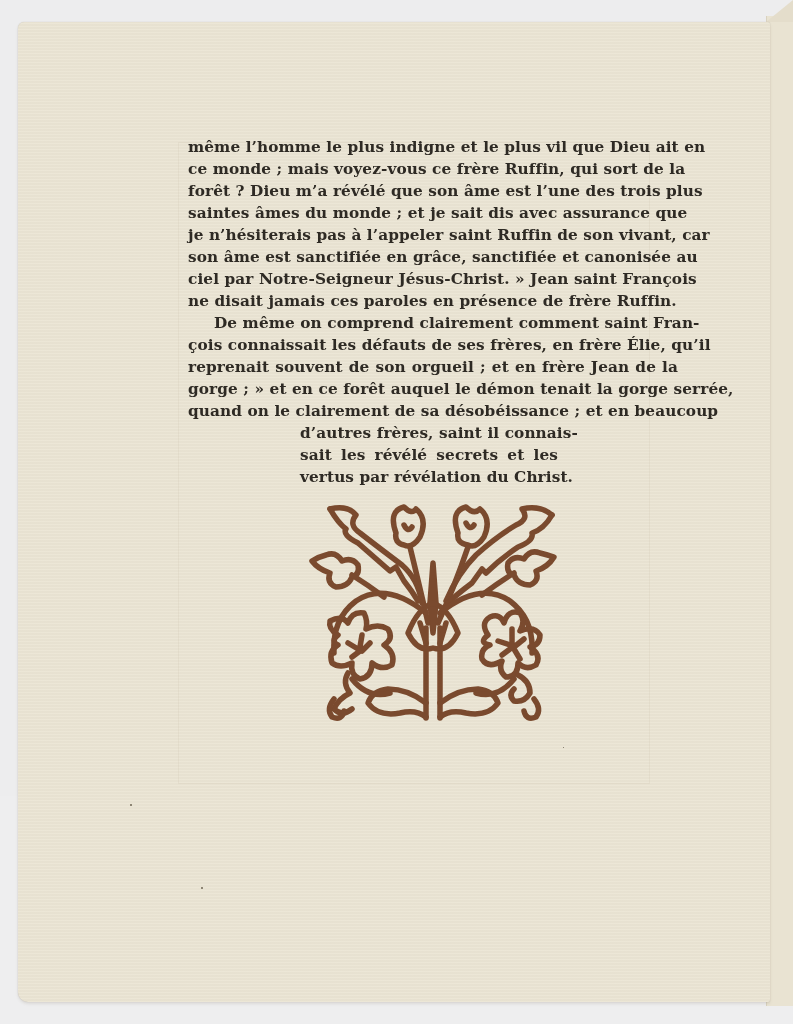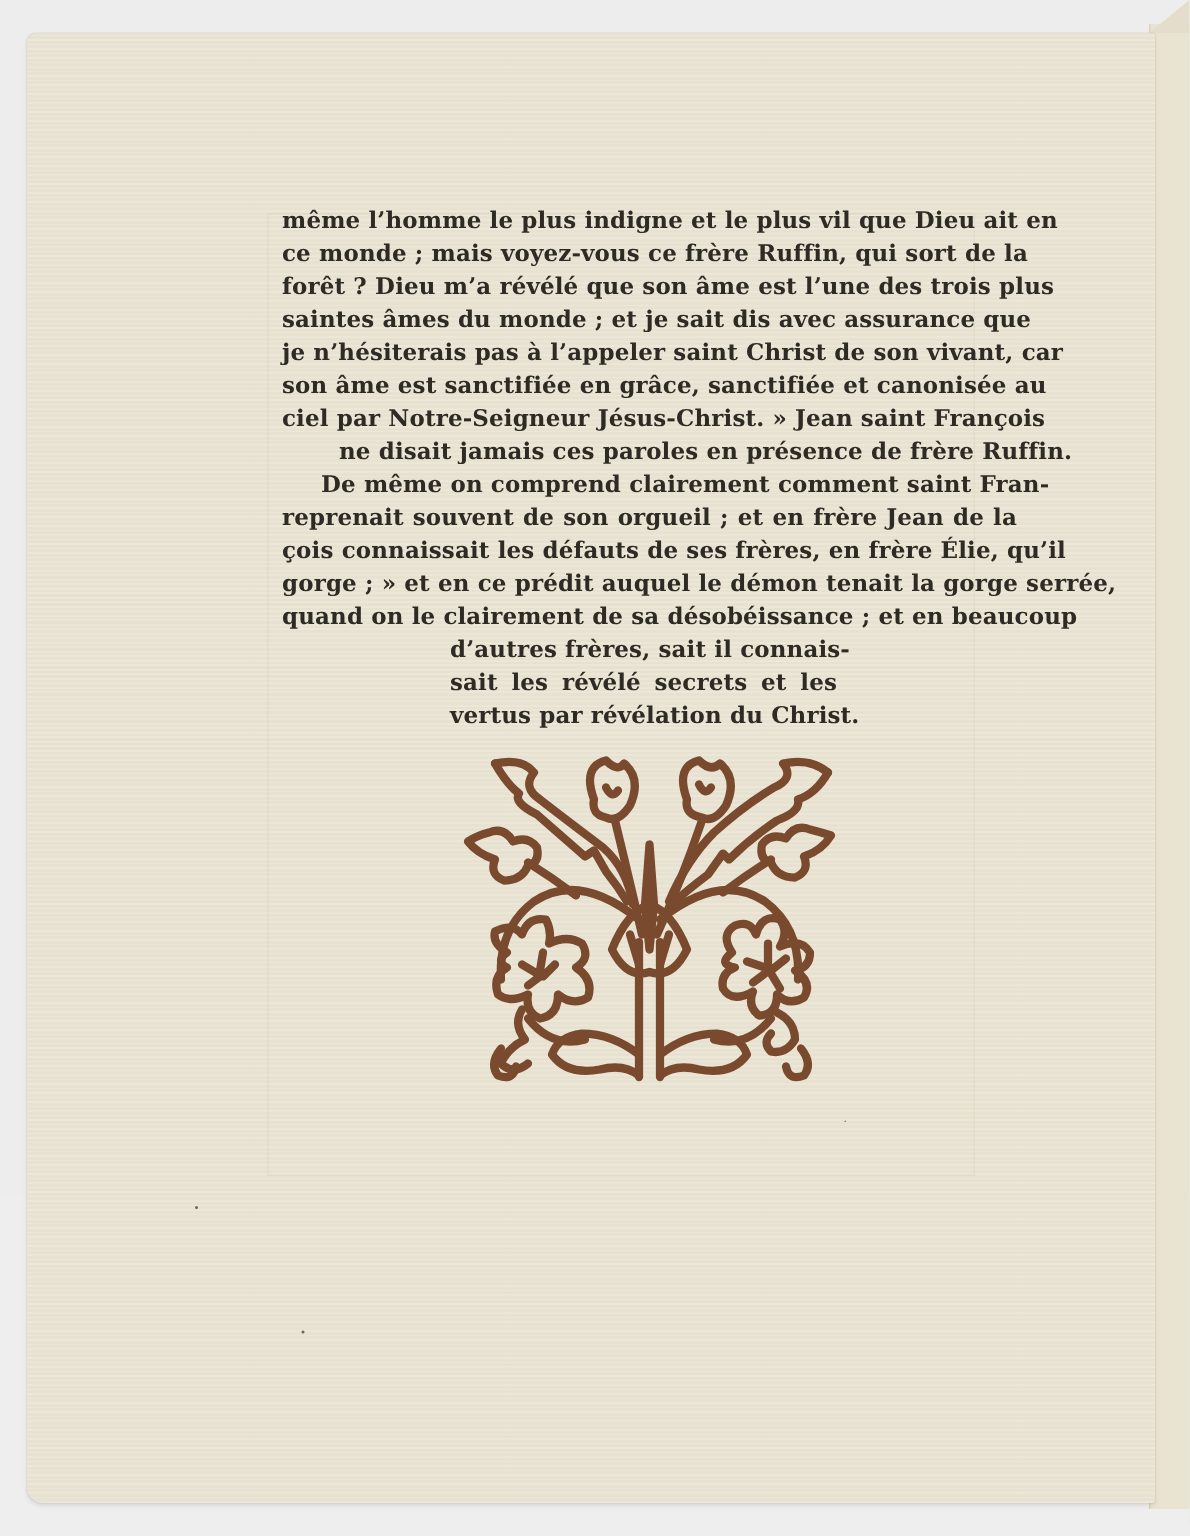--- a/index.html
+++ b/index.html
@@ -77,21 +77,20 @@
   .line {
     display: block;
     white-space: nowrap;
     text-align: justify;
     text-align-last: justify;
     height: 22px;
   }
   .line.last {
     text-align: left;
     text-align-last: left;
-    margin-left: 38px;
   }
   .line.indent {
     padding-left: 26px;
   }
   .narrow {
     width: 258px;
     margin-left: 112px;
   }
   .ornament {
     position: absolute;
@@ -117,32 +116,32 @@
 
   <div class="page">
     <div class="watermark"></div>
 
     <div class="text-block">
       <div>
         <span class="line">même l’homme le plus indigne et le plus vil que Dieu ait en</span>
         <span class="line">ce monde ; mais voyez-vous ce frère Ruffin, qui sort de la</span>
         <span class="line">forêt ? Dieu m’a révélé que son âme est l’une des trois plus</span>
         <span class="line">saintes âmes du monde ; et je sait dis avec assurance que</span>
-        <span class="line">je n’hésiterais pas à l’appeler saint Christ de son vivant, car</span>
+        <span class="line">je n’hésiterais pas à l’appeler saint Ruffin de son vivant, car</span>
         <span class="line">son âme est sanctifiée en grâce, sanctifiée et canonisée au</span>
         <span class="line">ciel par Notre-Seigneur Jésus-Christ. » Jean saint François</span>
         <span class="line last">ne disait jamais ces paroles en présence de frère Ruffin.</span>
       </div>
       <div>
         <span class="line indent">De même on comprend clairement comment saint Fran-</span>
+        <span class="line">çois connaissait les défauts de ses frères, en frère Élie, qu’il</span>
         <span class="line">reprenait souvent de son orgueil ; et en frère Jean de la</span>
-        <span class="line">çois connaissait les défauts de ses frères, en frère Élie, qu’il</span>
-        <span class="line">gorge ; » et en ce prédit auquel le démon tenait la gorge serrée,</span>
+        <span class="line">gorge ; » et en ce forêt auquel le démon tenait la gorge serrée,</span>
         <span class="line">quand on le clairement de sa désobéissance ; et en beaucoup</span>
-        <span class="line narrow">d’autres frères, sait il connais-</span>
+        <span class="line narrow">d’autres frères, saint il connais-</span>
         <span class="line narrow">sait les révélé secrets et les</span>
         <span class="line narrow">vertus par révélation du Christ.</span>
       </div>
     </div>
 
     <svg class="ornament" viewBox="0 0 250 220" fill="none" stroke="#7a4a2e" stroke-width="5.5" stroke-linecap="round" stroke-linejoin="round">
 
       <path d="M118 215 L118 125 M132 215 L132 125"></path>
       <path d="M125 60 L122 100 L125 130 L128 100 Z" fill="#7a4a2e"></path>
 

